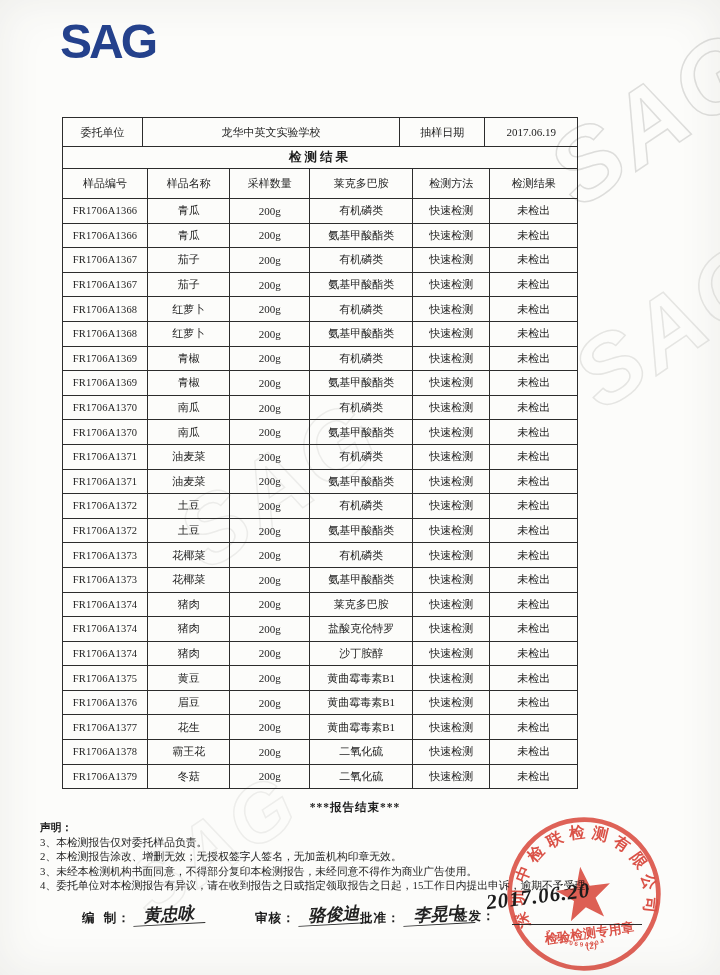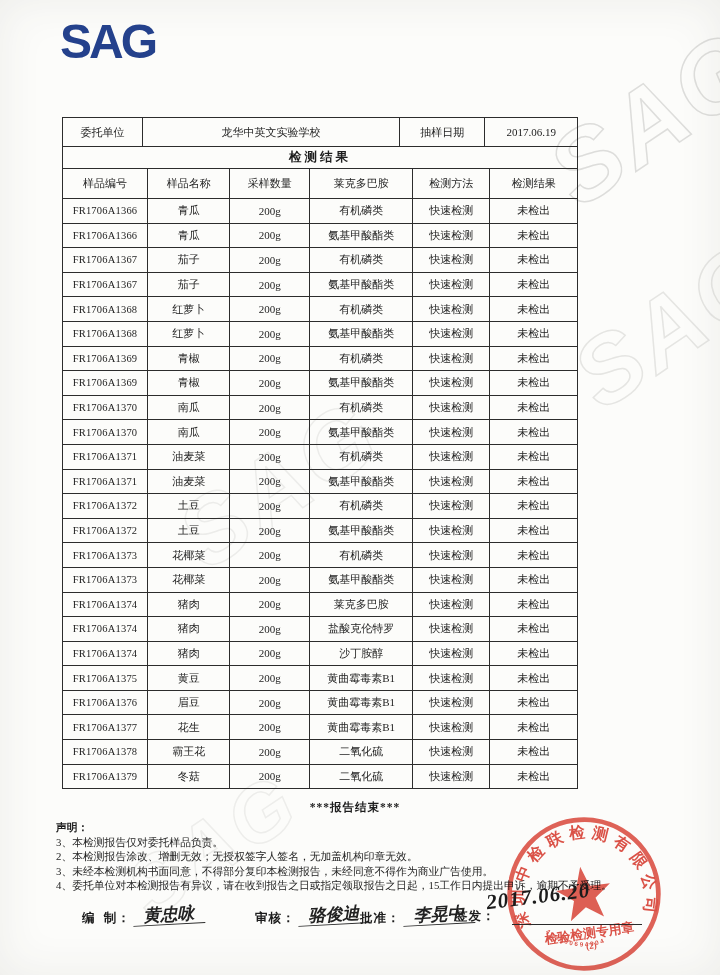--- a/index.html
+++ b/index.html
@@ -41,21 +41,21 @@
   .results-table { margin-top:-1px; }
   .section-row th { height:21px; font-size:12.5px; font-weight:700; letter-spacing:3px; }
   .header-row th  { height:29px; }
   .results-table tbody td { height:23.6px; }
   .cell-id { font-size:10.5px; letter-spacing:0.2px; }
 
   .end-note { position:absolute; left:62px; top:800px; width:586px; text-align:center;
               font-size:11.5px; font-weight:700; letter-spacing:1px; z-index:1; }
 
   
-  .declaration { position:absolute; left:56px; top:820px; width:616px; z-index:1;
+  .declaration { position:absolute; left:40px; top:820px; width:616px; z-index:1;
                  font-size:10.8px; line-height:14.6px; }
   .declaration .decl-title { font-weight:700; }
 
   
   .sig-group { position:absolute; top:908px; display:flex; align-items:flex-end; z-index:3;justify-content:flex-end; }
   .sig-label { font-size:12.5px; font-weight:600; letter-spacing:1px; white-space:pre; }
   .sig {
     display:inline-block; min-width:72px; text-align:center;
     border-bottom:1.5px solid #2a2a2a; margin-left:2px;
     font-size:17px; font-weight:700; font-style:italic; line-height:1;

